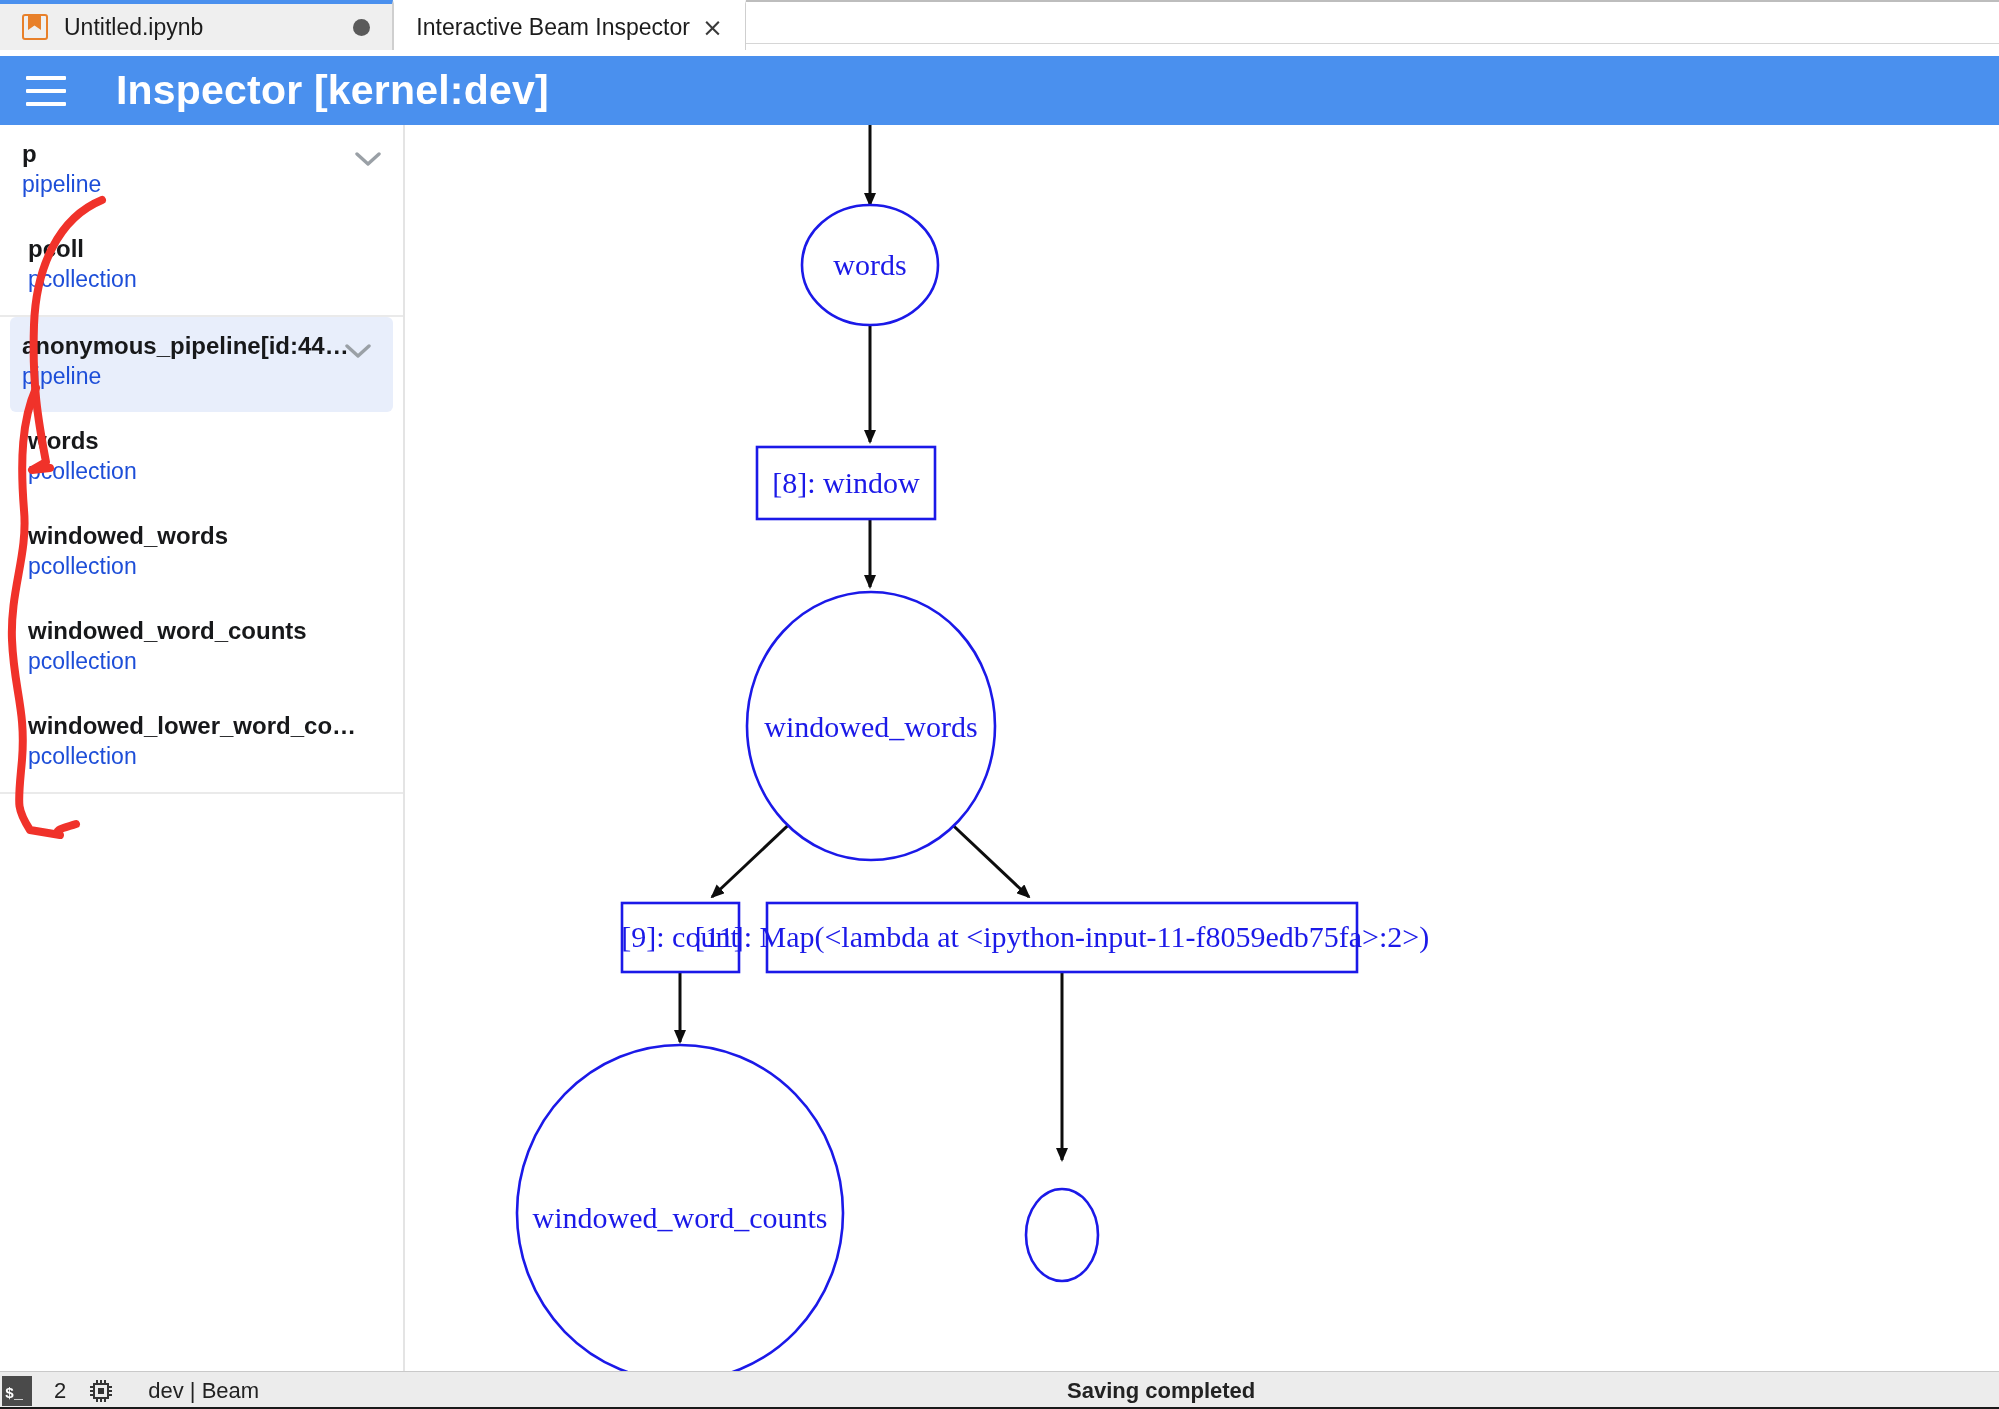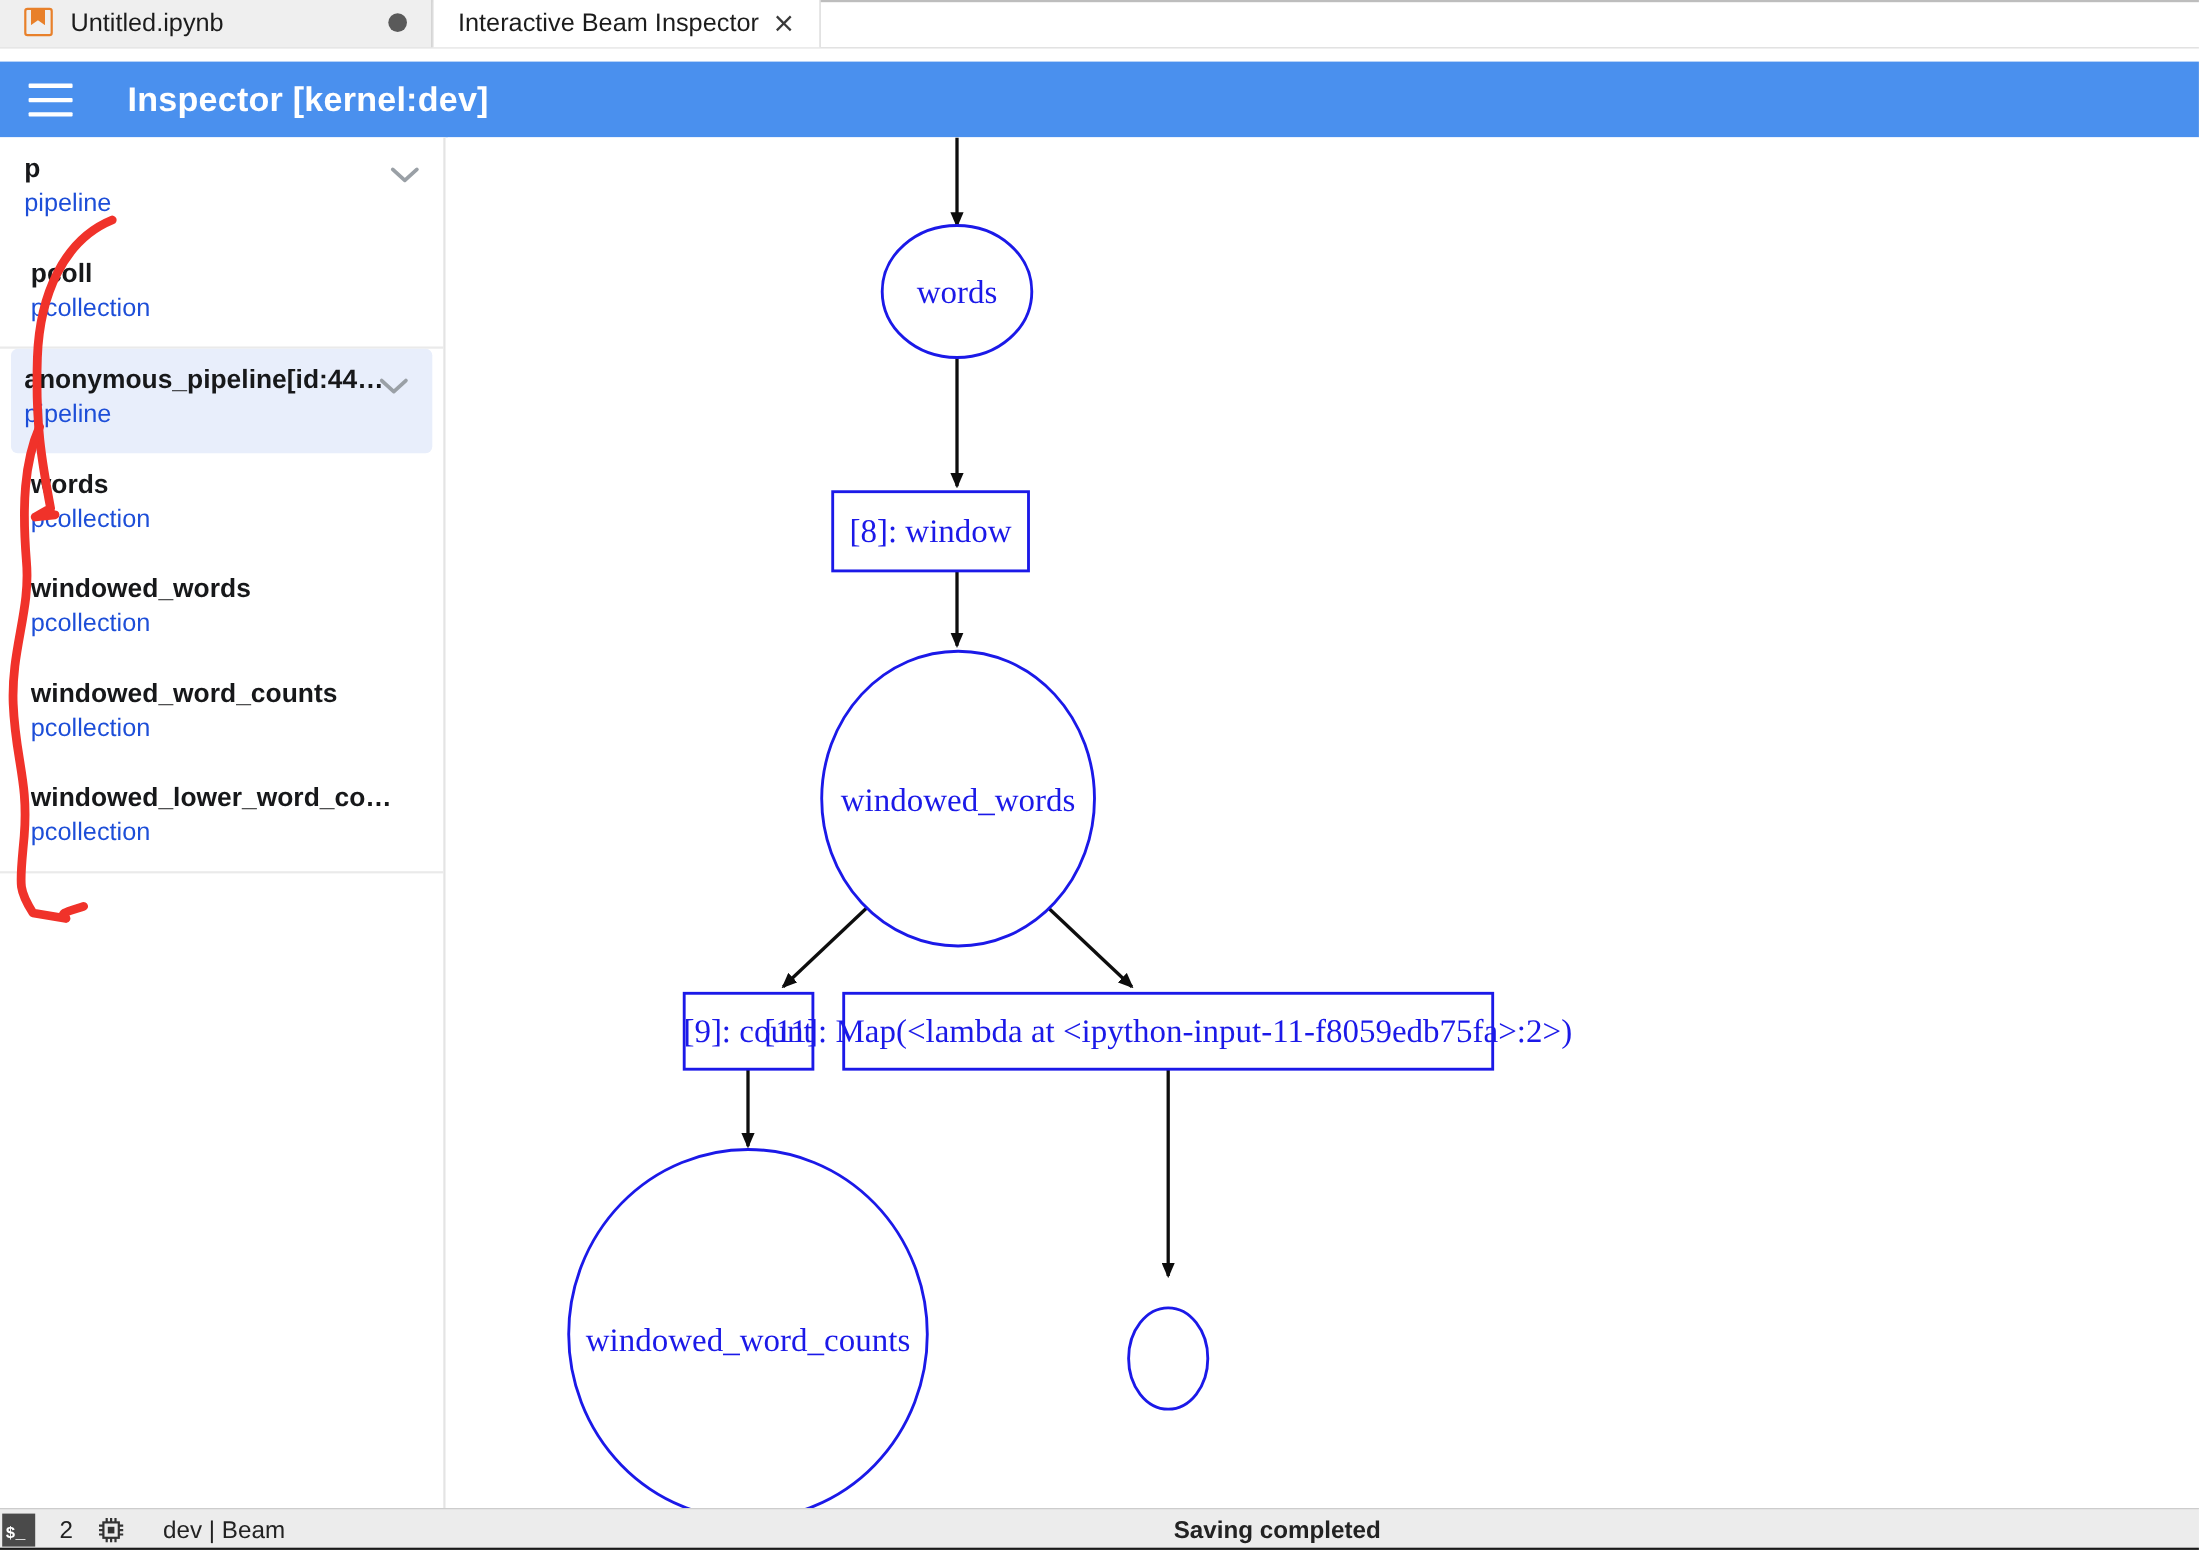--- a/index.html
+++ b/index.html
@@ -9,21 +9,21 @@
     font-family: "Liberation Sans", sans-serif;
     overflow: hidden;
   }
   #app { position: relative; width: 1999px; height: 1409px; background:#ffffff; }
 
   
   .tabbar {
     position: absolute; left: 0; top: 0; width: 1999px; height: 44px;
     background: #ffffff;
     border-bottom: 1px solid #d6d6d6;
-    display: flex; align-items: flex-end;
+    display: flex; 
   }
   .tabbar .topline {
     position:absolute; left:0; top:0; width:1999px; height:5px; background:#ffffff;
     border-top:2px solid #bdbdbd;
   }
   .tab {
     position: relative;
     height: 50px;
     display: flex; align-items: center;
     padding: 0 22px;
@@ -59,21 +59,21 @@
   
   .header {
     position: absolute; left: 0; top: 56px; width: 1999px; height: 69px;
     background: #4a90ee;
     display: flex; align-items: center;
   }
   .hamburger { width: 40px; height: 30px; margin-left: 26px; flex:none;
     display:flex; flex-direction:column; justify-content:space-between; }
   .hamburger i { display:block; height:4px; background:#ffffff; border-radius:1px; }
   .header-title {
-    margin-left: 50px; color: #ffffff; font-size: 31px; font-weight: 700;
+    margin-left: 50px; color: #ffffff; font-size: 41px; font-weight: 700;
     letter-spacing: .2px;
   }
 
   
   .body {
     position: absolute; left: 0; top: 125px; width: 1999px; height: 1246px;
     background: #ffffff;
   }
 
   

